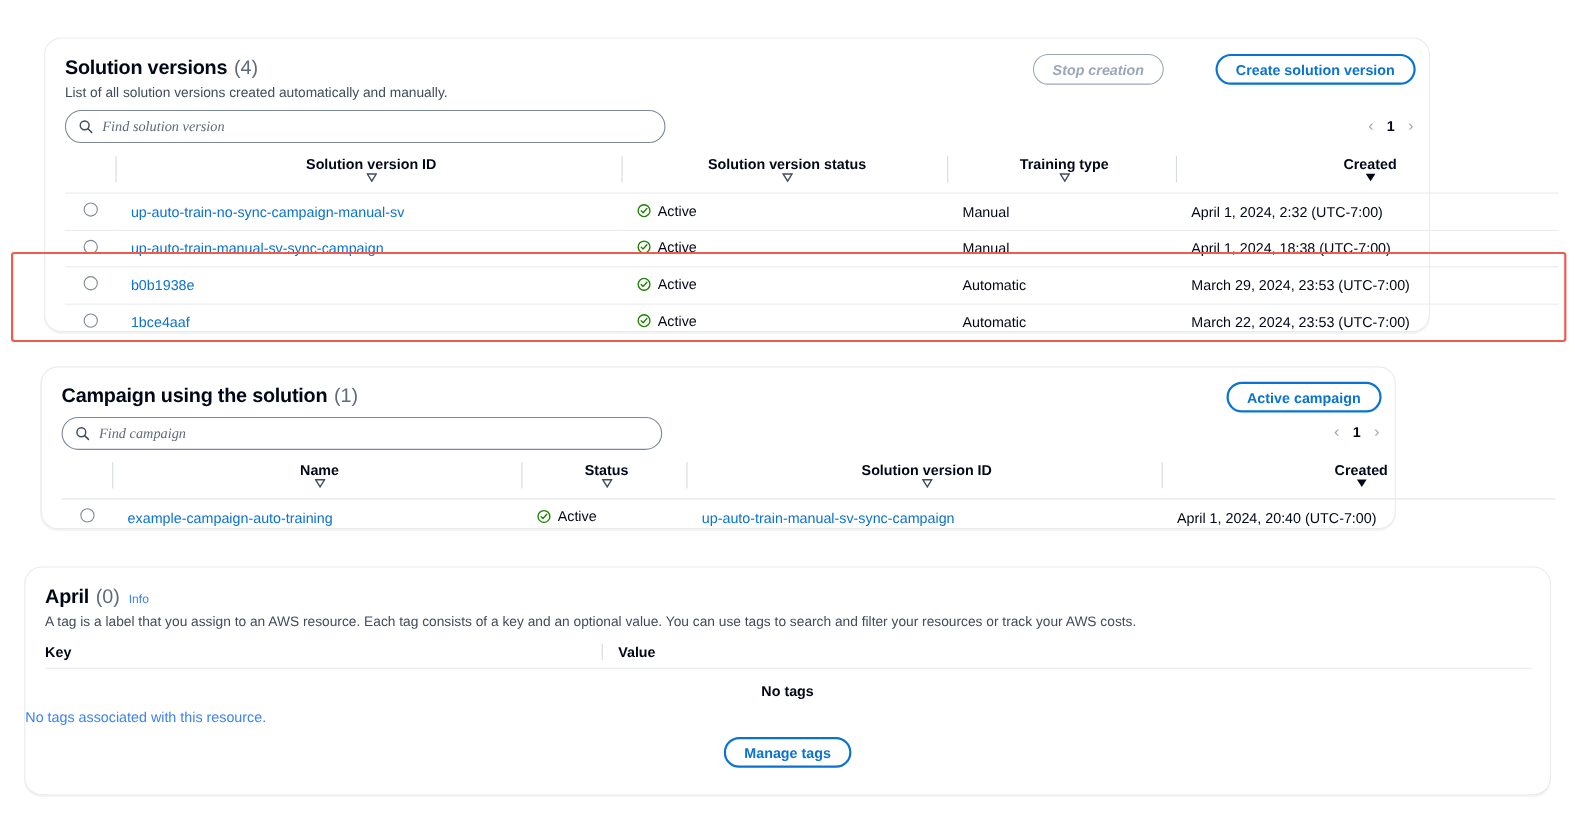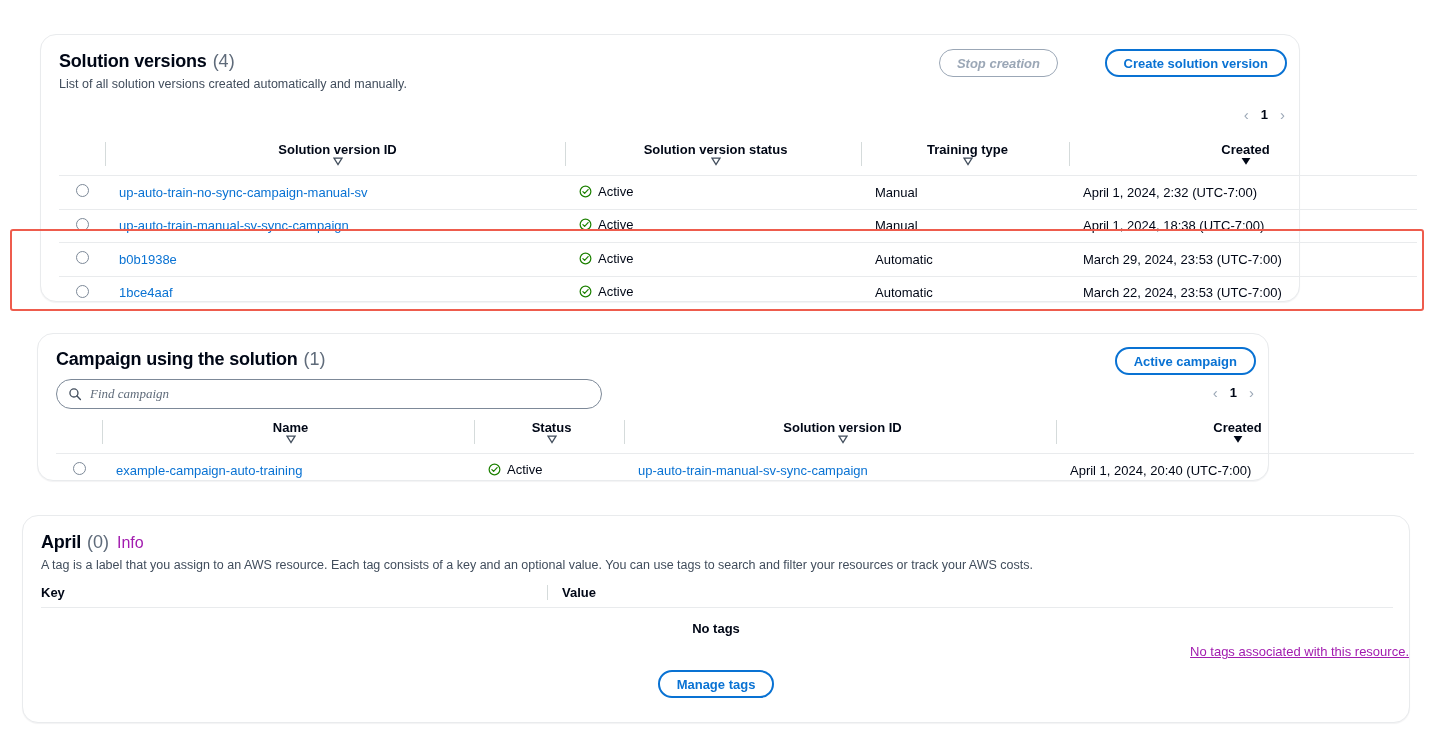--- a/index.html
+++ b/index.html
@@ -25,21 +25,21 @@
   .panel-head { position: relative; padding: 0; }
   .title-row { display: flex; align-items: baseline; }
   .panel-title {
     font-size: 18px; font-weight: bold; letter-spacing: -0.2px;
     color: #000716;
   }
   .panel-count {
     font-size: 18px; font-weight: normal; color: #5f6b7a; margin-left: 6px;
   }
   .info-link {
-    font-size: 16px; color: #a21caf; margin-left: 8px; cursor: pointer;
+    font-size: 11px; color: #3b82f6; margin-left: 8px; cursor: pointer;
     text-decoration: none;
     text-align: right;
   }
   .panel-desc { font-size: 12.5px; color: #414d5c; margin-top: 5px; }
 
   
   .btn {
     display: inline-flex; align-items: center; justify-content: center;
     height: 28px; padding: 0 17px;
     border-radius: 16px; font-size: 13px; font-weight: bold;
@@ -102,21 +102,21 @@
   .sort-hollow { width: 10px; height: 9px; }
   .sort-filled { width: 10px; height: 9px; }
 
   
   .tags-head-row {
     position: absolute; display: flex; font-size: 13px;
     font-weight: bold; color: #000716;
   }
   .tags-rule { position: absolute; background: #e9ebed; height: 1px; }
   .empty-title { font-size: 13px; font-weight: bold; color: #000716; text-align: center; }
-  .empty-sub { font-size: 13px; color: #a21caf; text-align: right; text-decoration: underline; }
+  .empty-sub { font-size: 13px; color: #3b82f6; text-align: left; }
 
   
   .annot {
     position: absolute; border: 2px solid #ee5c4d; border-radius: 3px;
     pointer-events: none; box-sizing: border-box;
   }
 </style>
 </head>
 <body>
 
@@ -132,20 +132,27 @@
       <div class="panel-desc">List of all solution versions created automatically and manually.</div>
     </div>
 
     <div style="position:absolute; right:241px; top:14px;">
       <span class="btn btn-disabled">Stop creation</span>
     </div>
     <div style="position:absolute; right:12px; top:14px;">
       <span class="btn btn-primary-outline">Create solution version</span>
     </div>
 
+    <div class="search" style="left:18px; top:65px; width:546px;">
+      <svg width="14" height="14" viewBox="0 0 16 16">
+        <circle cx="6.8" cy="6.8" r="4.6" fill="none" stroke="#414d5c" stroke-width="1.5"></circle>
+        <line x1="10.3" y1="10.3" x2="14.2" y2="14.2" stroke="#414d5c" stroke-width="1.6" stroke-linecap="round"></line>
+      </svg>
+      <span class="search-ph">Find solution version</span>
+    </div>
 
     <div class="pager" style="right:14px; top:72px;">
       <span class="arrow">‹</span>
       <span class="pagenum">1</span>
       <span class="arrow">›</span>
     </div>
 
     <table class="grid" style="left:18px; top:107px; width:1358px;">
       <colgroup>
         <col style="width:46px">

